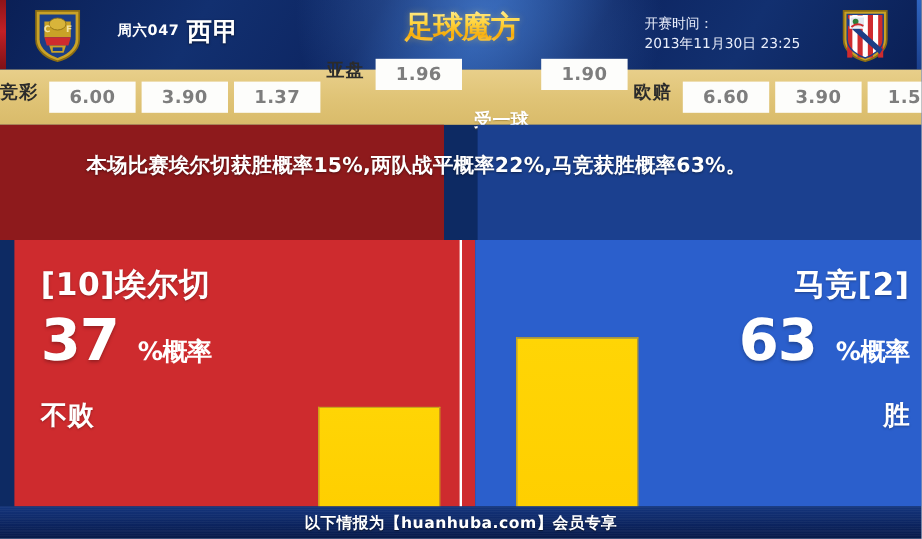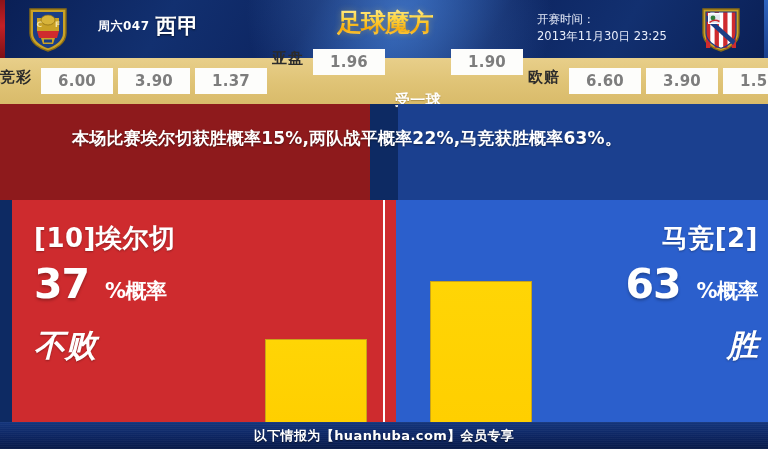--- a/index.html
+++ b/index.html
@@ -133,32 +133,31 @@
   .team-block-left{left:22px;top:22px;text-align:left;}
   .team-block-right{right:22px;top:22px;text-align:right;}
 
   .team-name{
     font-size:26px;font-weight:bold;line-height:32px;
     letter-spacing:.5px;
     text-shadow:0 1px 2px rgba(0,0,0,.3);
   }
   .pct-row{line-height:60px;}
   .pct-num{
-    font-size:41px;font-weight:bold;letter-spacing:-1px;
+    font-size:48px;font-weight:bold;letter-spacing:-1px;
     text-shadow:0 2px 3px rgba(0,0,0,.28);
   }
   .pct-suffix{
     font-size:21px;font-weight:bold;margin-left:16px;
     letter-spacing:-.5px;
   }
   .outcome{
-    font-size:31px;font-weight:bold;line-height:40px;
+    font-size:22px;font-weight:bold;line-height:40px;
     margin-top:2px;
     text-shadow:0 1px 2px rgba(0,0,0,.3);
-    font-style:italic;
   }
 
   .bar{
     position:absolute;bottom:0;width:100px;
     background:linear-gradient(180deg,#ffd505 0%,#ffcf00 100%);
     border:1px solid #c9a41a;border-bottom:none;
   }
   .bar-left{left:253px;height:100px;}
   .bar-right{left:34px;height:167px;}
 

